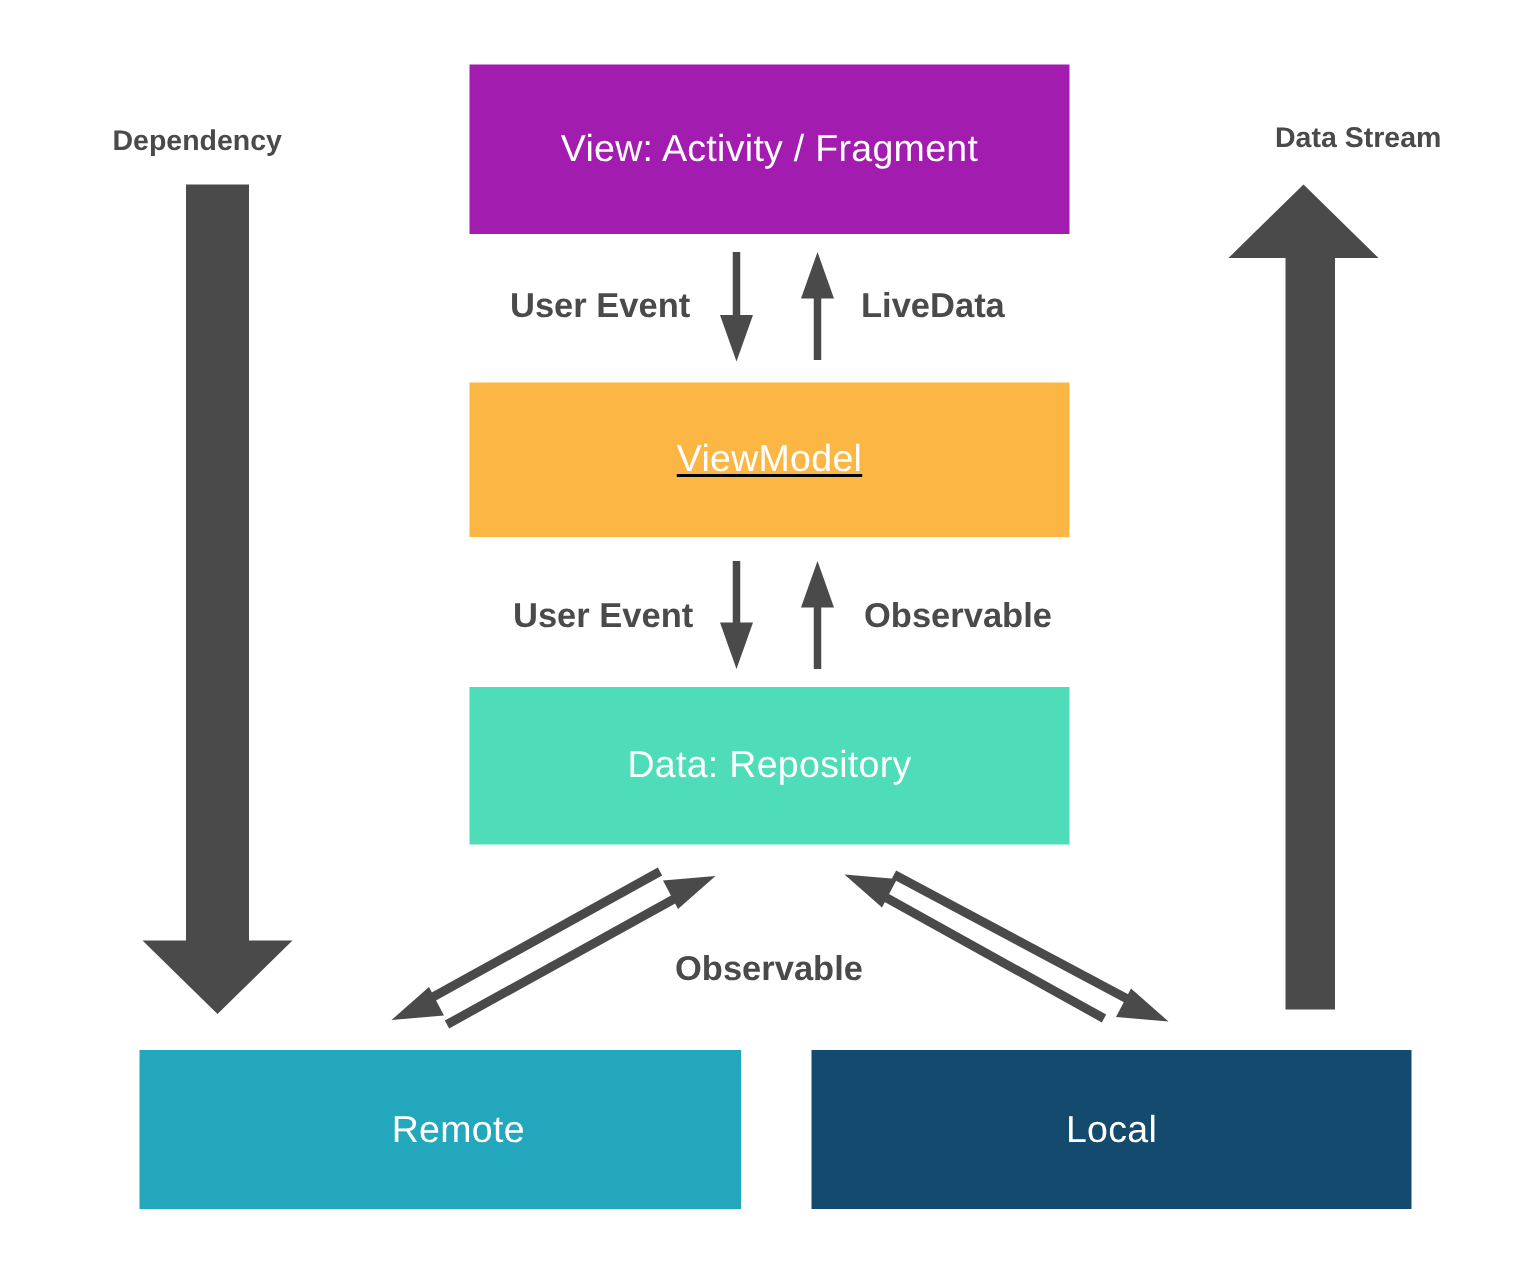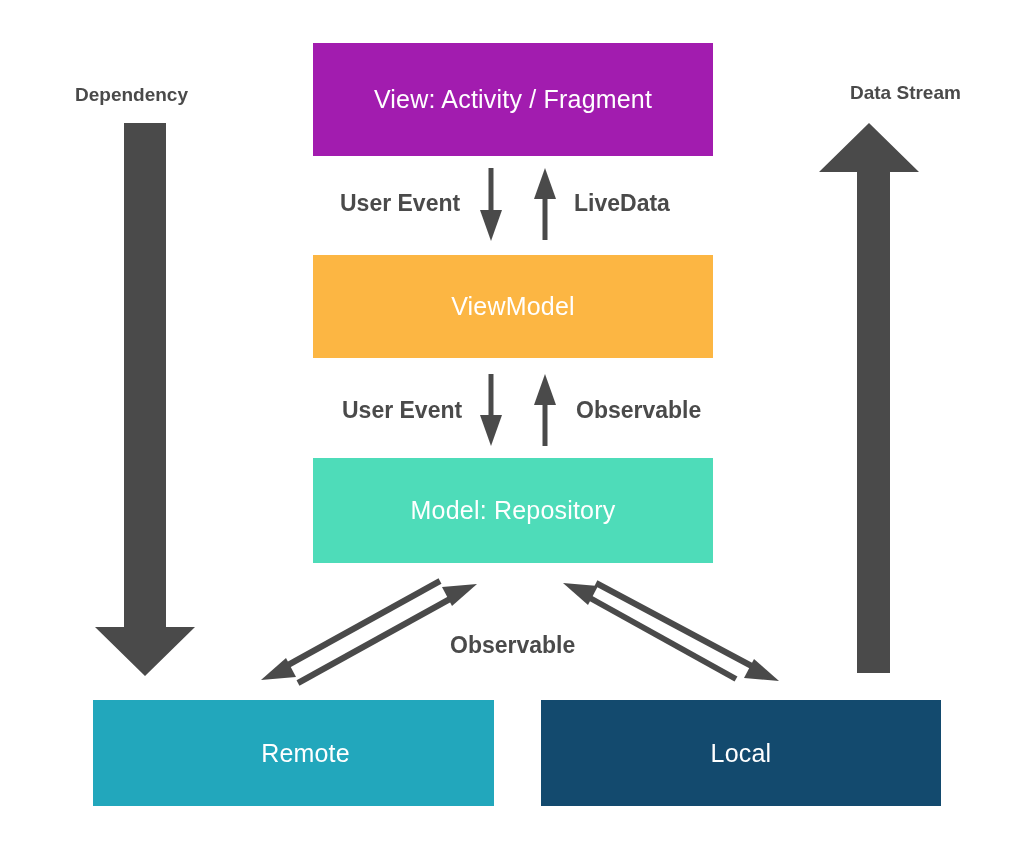--- a/index.html
+++ b/index.html
@@ -84,26 +84,26 @@
 <div id="canvas" style="background: rgb(255, 255, 255);">
 
   <div class="side-heading" id="label-dependency">Dependency</div>
 
   <div class="side-heading" id="label-datastream">Data Stream</div>
 
   <div class="layer-box" id="box-view" style="background: #a21caf;">
     <span class="layer-label" style="color: rgb(255, 255, 255);">View: Activity / Fragment</span>
   </div>
 
-  <div class="layer-box" id="box-viewmodel" style="background: rgb(252, 182, 67);">
+  <div class="layer-box" id="box-viewmodel" style="background: rgb(252, 182, 67); text-decoration: underline;">
     <span class="layer-label" style="color: rgb(255, 255, 255);">ViewModel</span>
   </div>
 
   <div class="layer-box" id="box-model" style="background: rgb(78, 220, 185);">
-    <span class="layer-label" style="color: rgb(255, 255, 255);">Model: Repository</span>
+    <span class="layer-label" style="color: rgb(255, 255, 255);">Data: Repository</span>
   </div>
 
   <div class="layer-box" id="box-remote" style="background: rgb(34, 167, 188);">
     <span class="layer-label" style="color: rgb(255, 255, 255);">Remote</span>
   </div>
 
   <div class="layer-box" id="box-local" style="background: rgb(19, 74, 110);">
     <span class="layer-label" style="color: rgb(255, 255, 255);">Local</span>
   </div>
 

